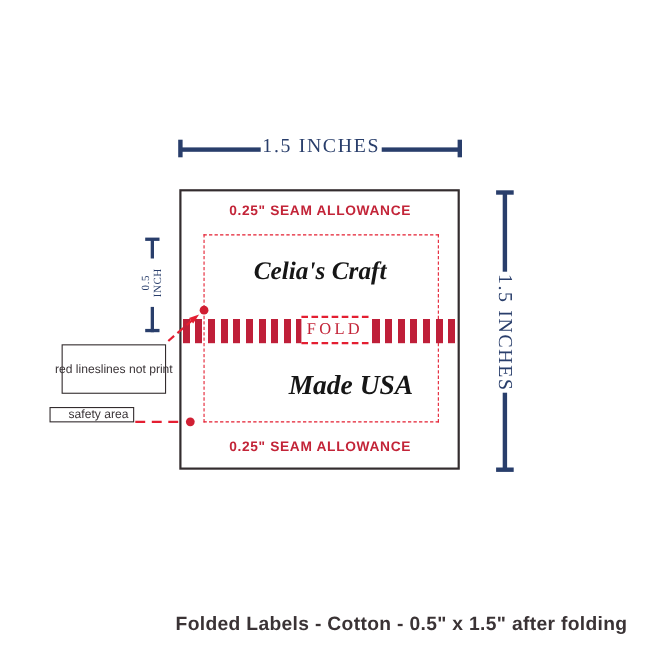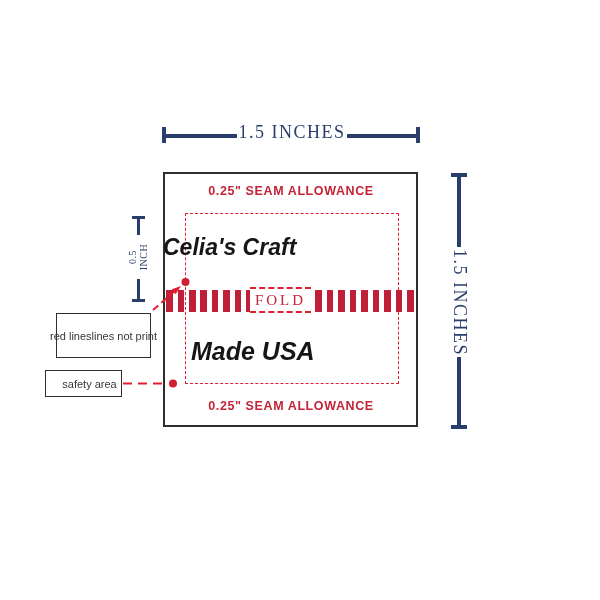--- a/index.html
+++ b/index.html
@@ -37,23 +37,23 @@
       rgba(0,0,0,0) 6.5px,rgba(0,0,0,0) 11.5px);
   }
   .fold-box{
     background:#ffffff;
     border-top:2px dashed #e41e31;border-bottom:2px dashed #e41e31;
     display:flex;align-items:center;justify-content:center;
     color:#c32438;font-family:"Liberation Serif","DejaVu Serif",serif;
     font-size:15px;letter-spacing:3px;
   }
   .script-text{
-    font-family:Liberation Sans, sans-serif;
+    font-family:Liberation Serif, serif;
     font-style:italic;font-weight:bold;color:#161616;
-    white-space:nowrap;
+    text-align:center;white-space:nowrap;
   }
 
   
   .callout{
     background:#ffffff;border:1.5px solid #332c2e;
     color:#3b3538;font-size:11px;
     display:flex;flex-direction:row;align-items:center;justify-content:center;
     line-height:18px;text-align:center;white-space:nowrap;
   }
 
@@ -95,32 +95,33 @@
 
   <div class="abs seam-text" style="left:163px;top:184px;width:256px;">0.25" SEAM ALLOWANCE</div>
   <div class="abs seam-text" style="left:163px;top:399px;width:256px;">0.25" SEAM ALLOWANCE</div>
 
   <div class="abs safety-rect" style="left:185px;top:213px;width:212px;height:169px;"></div>
 
   <div class="abs script-text" style="left:163px;top:234px;width:256px;font-size:23px;">Celia's Craft</div>
   <div class="abs script-text" style="left:163px;top:337px;width:256px;font-size:25px;padding-left:28px;">Made USA</div>
 
   <div class="abs fold-band" style="left:166px;top:290px;width:251px;height:22px;"></div>
-  <div class="abs fold-box" style="left:250px;top:287px;width:61px;height:26px;box-sizing:border-box;">FOLD</div>
+  <div class="abs fold-box" style="left:274px;top:287px;width:61px;height:26px;box-sizing:border-box;">FOLD</div>
 
   <div class="abs callout" style="left:56px;top:313px;width:95px;height:45px;box-sizing:border-box;">
     <span>red lines</span>
     <span>lines not print</span>
   </div>
-  <div class="abs callout" style="left:45px;top:370px;width:77px;height:27px;box-sizing:border-box;padding-left:12px;">safety area</div>
+  <div class="abs callout" style="left:45px;top:370px;width:77px;height:14px;box-sizing:border-box;padding-left:12px;">safety area</div>
 
   <svg class="leaders" width="600" height="600" viewBox="0 0 600 600">
 
     <line x1="153" y1="310" x2="176" y2="290" stroke="#e41e31" stroke-width="2" stroke-dasharray="7 4"></line>
     <polygon points="181,286 175.6,294.2 171.8,289.2" fill="#e41e31"></polygon>
     <circle cx="185.5" cy="282" r="4" fill="#d01f33"></circle>
 
     <line x1="123" y1="383.5" x2="168" y2="383.5" stroke="#e41e31" stroke-width="2" stroke-dasharray="9 6"></line>
     <circle cx="173" cy="383.5" r="4" fill="#d01f33"></circle>
   </svg>
 
+  <div class="abs caption" style="left:130px;top:557px;width:470px;">Folded Labels - Cotton - 0.5" x 1.5" after folding</div>
 
 </div>
 
 </body></html>

